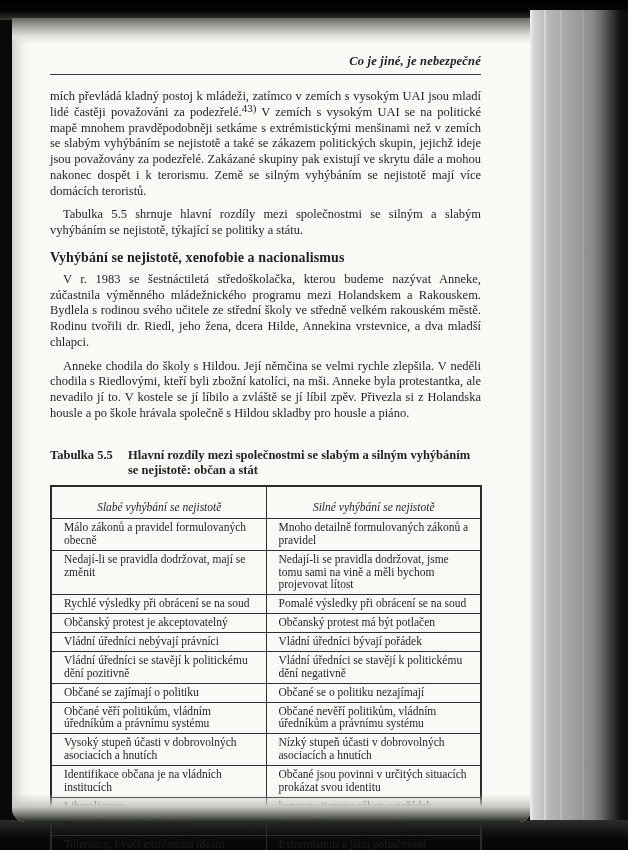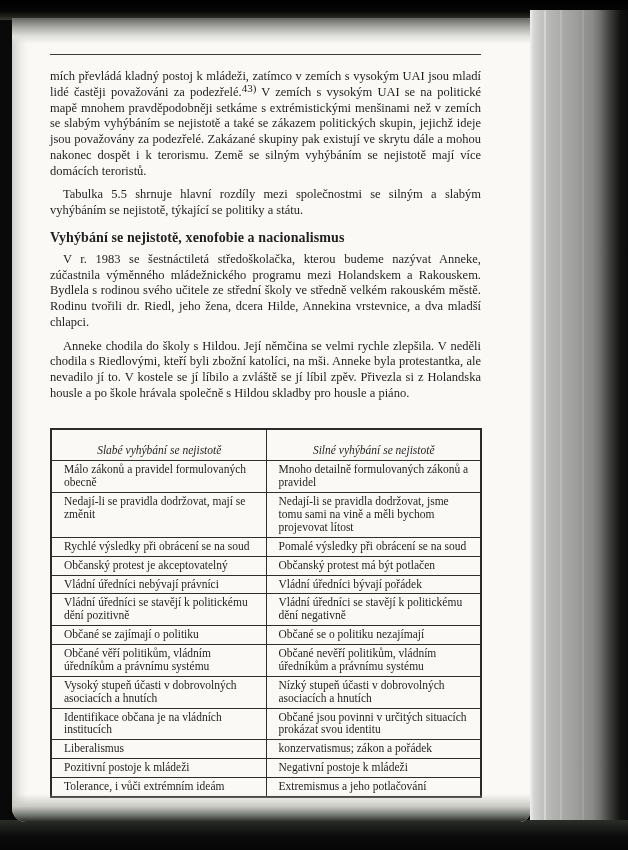--- a/index.html
+++ b/index.html
@@ -62,31 +62,36 @@
 <div class="spine">
   <div class="streak s1"></div>
   <div class="streak s2"></div>
   <div class="streak s3"></div>
 </div>
 <div class="bottom-bar"></div>
 
 <div class="page">
   <div class="content">
 
+    <div class="running-head">Co je jiné, je nebezpečné</div>
     <hr class="head-rule">
 
     <p class="body"><span>mích převládá kladný postoj k mládeži, zatímco v zemích s vysokým UAI jsou mladí lidé častěji považováni za podezřelé.</span><sup class="fn">43)</sup><span> V zemích s vysokým UAI se na politické mapě mnohem pravděpodobněji setkáme s extrémistickými menšinami než v zemích se slabým vyhýbáním se nejistotě a také se zákazem politických skupin, jejichž ideje jsou považovány za podezřelé. Zakázané skupiny pak existují ve skrytu dále a mohou nakonec dospět i k terorismu. Země se silným vyhýbáním se nejistotě mají více domácích teroristů.</span></p>
 
     <p class="body indent">Tabulka 5.5 shrnuje hlavní rozdíly mezi společnostmi se silným a slabým vyhýbáním se nejistotě, týkající se politiky a státu.</p>
 
     <h2 class="sec">Vyhýbání se nejistotě, xenofobie a nacionalismus</h2>
 
     <p class="body indent">V r. 1983 se šestnáctiletá středoškolačka, kterou budeme nazývat Anneke, zúčastnila výměnného mládežnického programu mezi Holandskem a Rakouskem. Bydlela s rodinou svého učitele ze střední školy ve středně velkém rakouském městě. Rodinu tvořili dr. Riedl, jeho žena, dcera Hilde, Annekina vrstevnice, a dva mladší chlapci.</p>
     <p class="body indent sec-p2">Anneke chodila do školy s Hildou. Její němčina se velmi rychle zlepšila. V neděli chodila s Riedlovými, kteří byli zbožní katolíci, na mši. Anneke byla protestantka, ale nevadilo jí to. V kostele se jí líbilo a zvláště se jí líbil zpěv. Přivezla si z Holandska housle a po škole hrávala společně s Hildou skladby pro housle a piáno.</p>
 
+    <div class="tbl-caption">
+      <span class="lbl">Tabulka 5.5</span>
+      <span class="txt">Hlavní rozdíly mezi společnostmi se slabým a silným vyhýbáním se nejistotě: občan a stát</span>
+    </div>
 
     <table class="diff">
       <thead>
         <tr>
           <th>Slabé vyhýbání se nejistotě</th>
           <th>Silné vyhýbání se nejistotě</th>
         </tr>
       </thead>
       <tbody>
         <tr>

